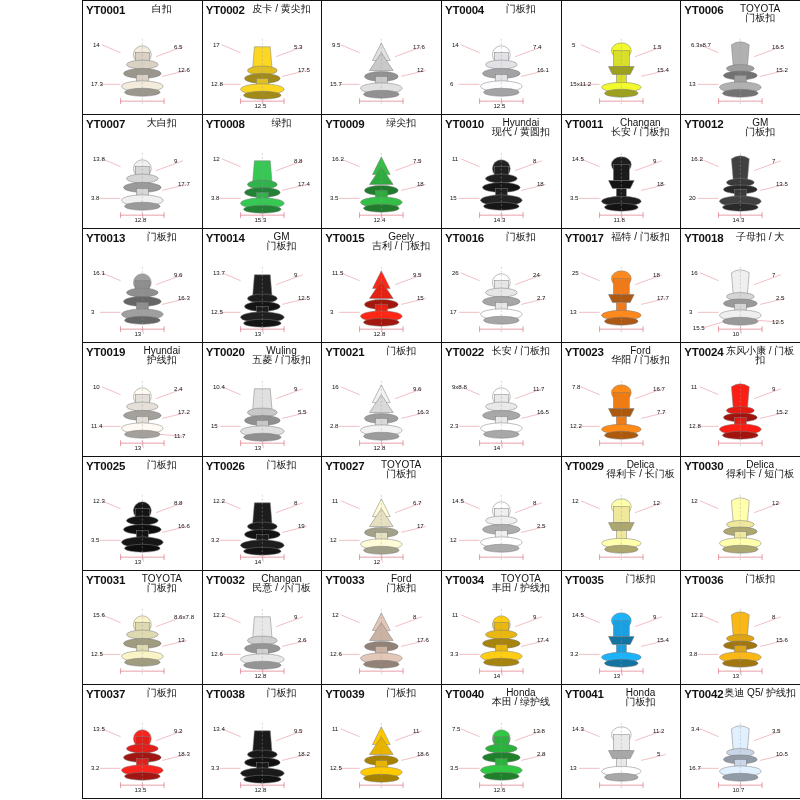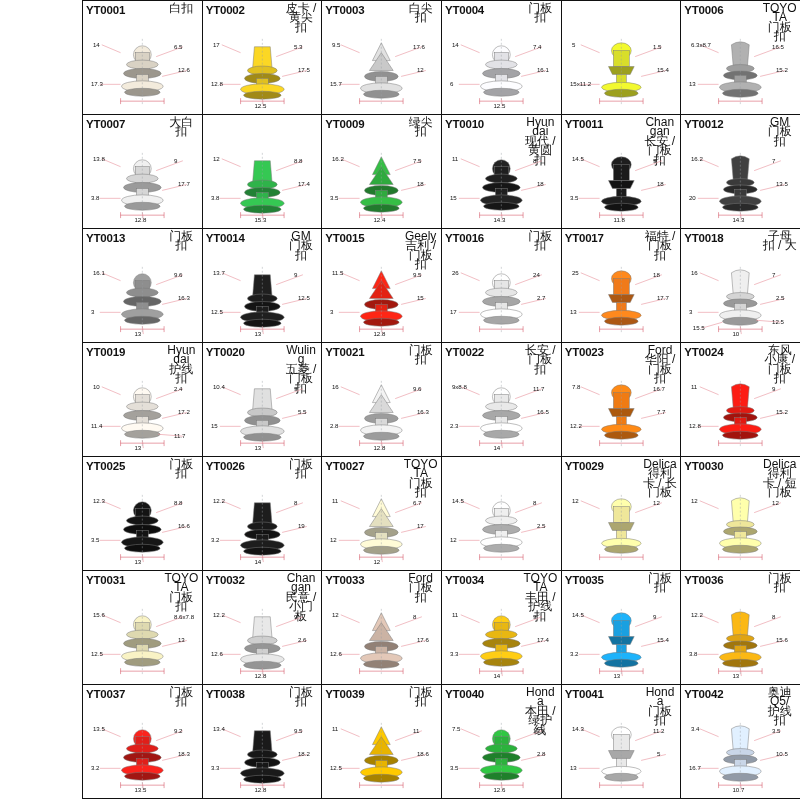--- a/index.html
+++ b/index.html
@@ -37,24 +37,23 @@
   }
   .code{
     font-size:11.5px;font-weight:bold;color:#111;
     letter-spacing:-0.2px;
     white-space:nowrap;
     line-height:13px;
     padding-top:1px;
   }
   .titles{
     flex:1;text-align:center;
-    font-size:12px;color:#111;line-height:9.4px;
+    font-size:10px;color:#111;line-height:9.4px;
     padding-top:1px;
     word-break:break-all;
-    padding-left:39px;
   }
   .titles .t2{display:block;}
   .art{
     position:absolute;left:0;right:0;top:24px;bottom:0;
   }
   .art svg{display:block;width:100%;height:100%;}
   .dim{font-size:6.2px;fill:#111;font-family:"Liberation Sans", sans-serif;}
   .lead{stroke:#e8909a;stroke-width:.6;fill:none;}
   .ext{stroke:#cf3b4d;stroke-width:.5;fill:none;}
   .dash{stroke:#9aa0a6;stroke-width:.45;fill:none;stroke-dasharray:2 2;}
@@ -122,24 +121,20 @@
             <line class="lead" x1="61" y1="82" x2="60" y2="74"></line>
             <text class="dim" x="52" y="84">12.5</text>
             <line class="ext" x1="38" y1="77" x2="82" y2="77"></line>
             <line class="ext" x1="38" y1="74" x2="38" y2="80"></line>
             <line class="ext" x1="82" y1="74" x2="82" y2="80"></line>
             <line class="dash" x1="60" y1="14" x2="60" y2="80"></line>
           </svg>
         </div>
       </div>
       <div class="cell">
-        <div class="cell-head">
-          <div class="code">YT0003</div>
-          <div class="titles"><span>白尖扣</span></div>
-        </div>
         <div class="art">
           <svg viewBox="0 0 120 90" preserveAspectRatio="xMidYMid meet">
       <path d="M60,18 L69,36 L51,36 Z" fill="#e1e1e1" class="outline"></path>
       <path d="M60,28 L72,46 L48,46 Z" fill="#c9c9c9" class="outline"></path>
       <ellipse cx="60" cy="52" rx="17" ry="5" fill="#919191" class="outline"></ellipse>
       <rect x="54" y="52" width="12" height="10" fill="#c9c9c9" class="outline"></rect>
       <ellipse cx="60" cy="64" rx="21" ry="5.5" fill="#e1e1e1" class="outline"></ellipse>
       <ellipse cx="60" cy="70" rx="18" ry="4" fill="#919191" class="outline"></ellipse>
             <line class="lead" x1="19" y1="20" x2="38" y2="28"></line>
             <text class="dim" x="10" y="22">9.5</text>
@@ -264,20 +259,24 @@
             <line class="lead" x1="61" y1="82" x2="60" y2="74"></line>
             <text class="dim" x="52" y="84">12.8</text>
             <line class="ext" x1="38" y1="77" x2="82" y2="77"></line>
             <line class="ext" x1="38" y1="74" x2="38" y2="80"></line>
             <line class="ext" x1="82" y1="74" x2="82" y2="80"></line>
             <line class="dash" x1="60" y1="14" x2="60" y2="80"></line>
           </svg>
         </div>
       </div>
       <div class="cell">
+        <div class="cell-head">
+          <div class="code">YT0008</div>
+          <div class="titles"><span>绿扣</span></div>
+        </div>
         <div class="art">
           <svg viewBox="0 0 120 90" preserveAspectRatio="xMidYMid meet">
       <path d="M52,22 L68,22 L70,46 L50,46 Z" fill="#35c853" class="outline"></path>
       <ellipse cx="60" cy="46" rx="15" ry="4.5" fill="#2fb34a" class="outline"></ellipse>
       <ellipse cx="60" cy="54" rx="18" ry="5" fill="#228135" class="outline"></ellipse>
       <rect x="54" y="54" width="12" height="10" fill="#2fb34a" class="outline"></rect>
       <ellipse cx="60" cy="65" rx="22" ry="5.5" fill="#35c853" class="outline"></ellipse>
       <ellipse cx="60" cy="71" rx="19" ry="4" fill="#228135" class="outline"></ellipse>
             <line class="lead" x1="19" y1="20" x2="38" y2="28"></line>
             <text class="dim" x="10" y="22">12</text>

